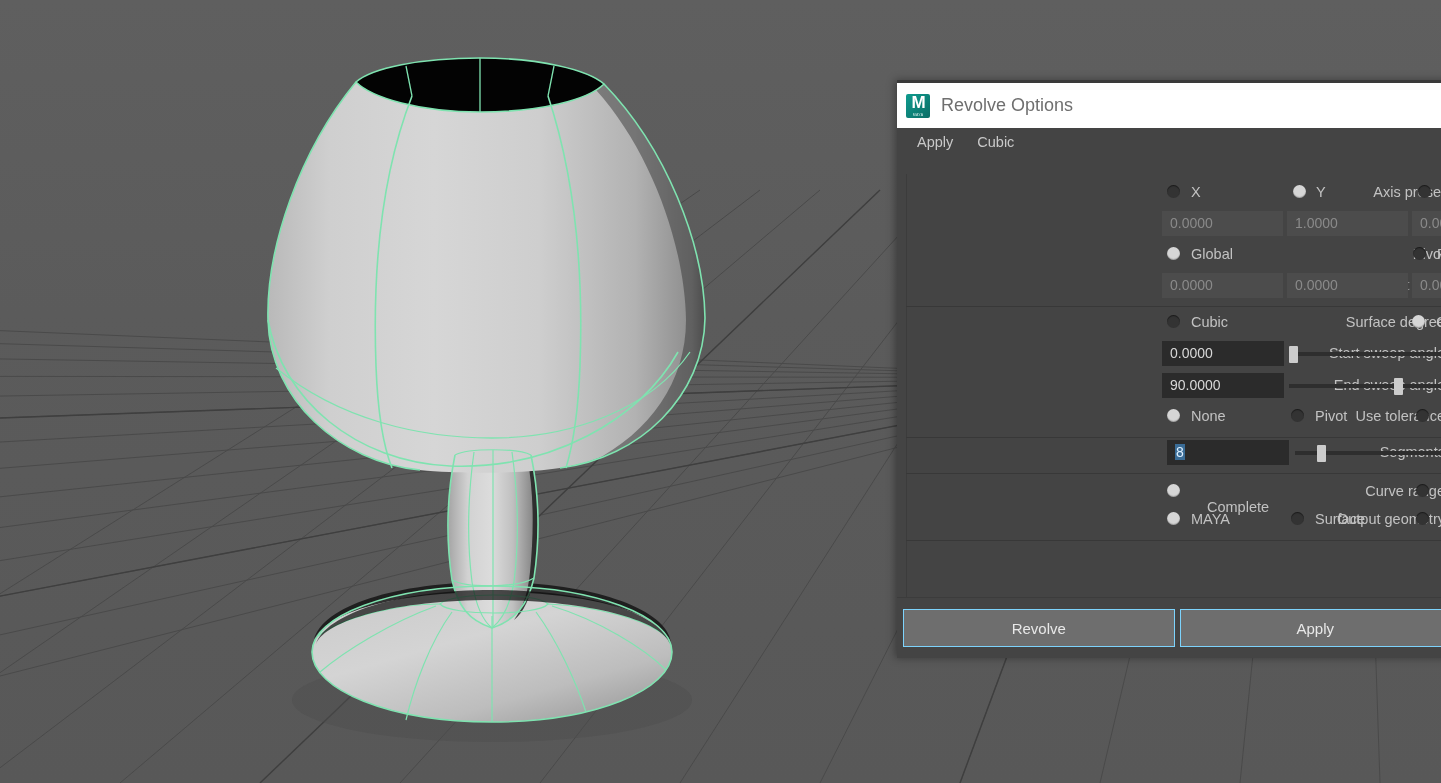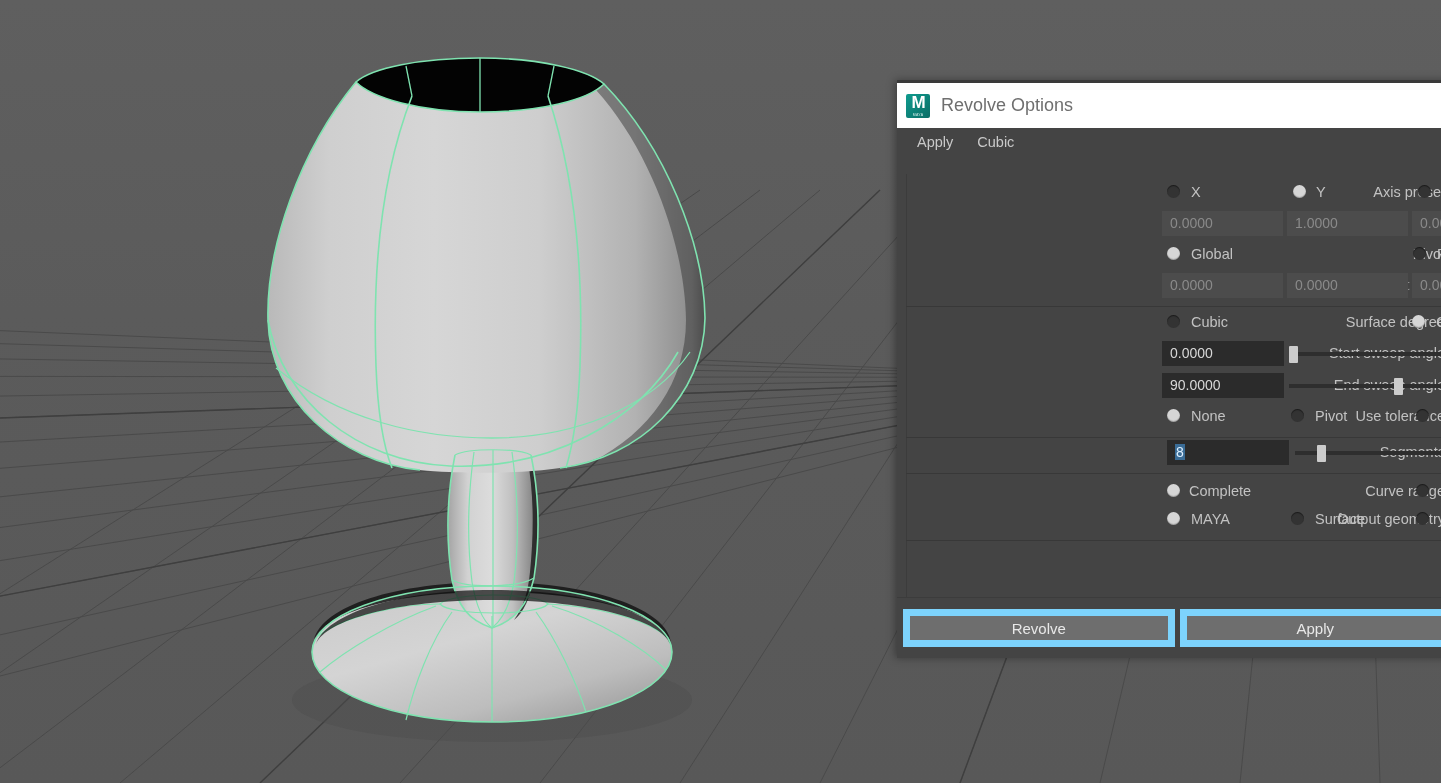--- a/index.html
+++ b/index.html
@@ -133,21 +133,21 @@
   .btnbar {
     position:absolute; left:0; bottom:0; width:560px; height:61px;
     background:#444444;
     display:flex; align-items:center;
     padding: 0 6px; box-sizing:border-box; gap: 5px;
     border-top:1px solid #3c3c3c;
   }
   .btn {
     flex: 1 1 0; height: 38px;
     background:#6e6e6e;
-    border: 7px solid #7dd3fc;
+    border: 1px solid #7dd3fc;
     color:#e8e8e8; font-size:15px;
     display:flex; align-items:center; justify-content:center;
     cursor:pointer; box-sizing:border-box;
   }
 </style>
 </head>
 <body>
 
 <div id="root">
 
@@ -425,21 +425,21 @@
           <div class="track"></div>
           <div class="handle" style="left:22px;"></div>
         </div>
       </div>
 
       <div class="divider" style="top:317px;"></div>
 
       <div class="row" style="top:325px;">
         <div class="lbl">Curve range:</div>
         <div class="radio on" style="left:270px;"></div>
-        <div class="rlabel" style="left:292px;">Complete</div>
+        <div class="rlabel" style="left:310px;margin-top:16px;">Complete</div>
         <div class="radio off" style="left:519px;"></div>
         <div class="rlabel" style="left:543px;">Partial</div>
       </div>
 
       <div class="row" style="top:353px;">
         <div class="lbl">Output geometry:</div>
         <div class="radio on" style="left:270px;"></div>
         <div class="rlabel" style="left:294px;">MAYA</div>
         <div class="radio off" style="left:394px;"></div>
         <div class="rlabel" style="left:418px;">Surface</div>

